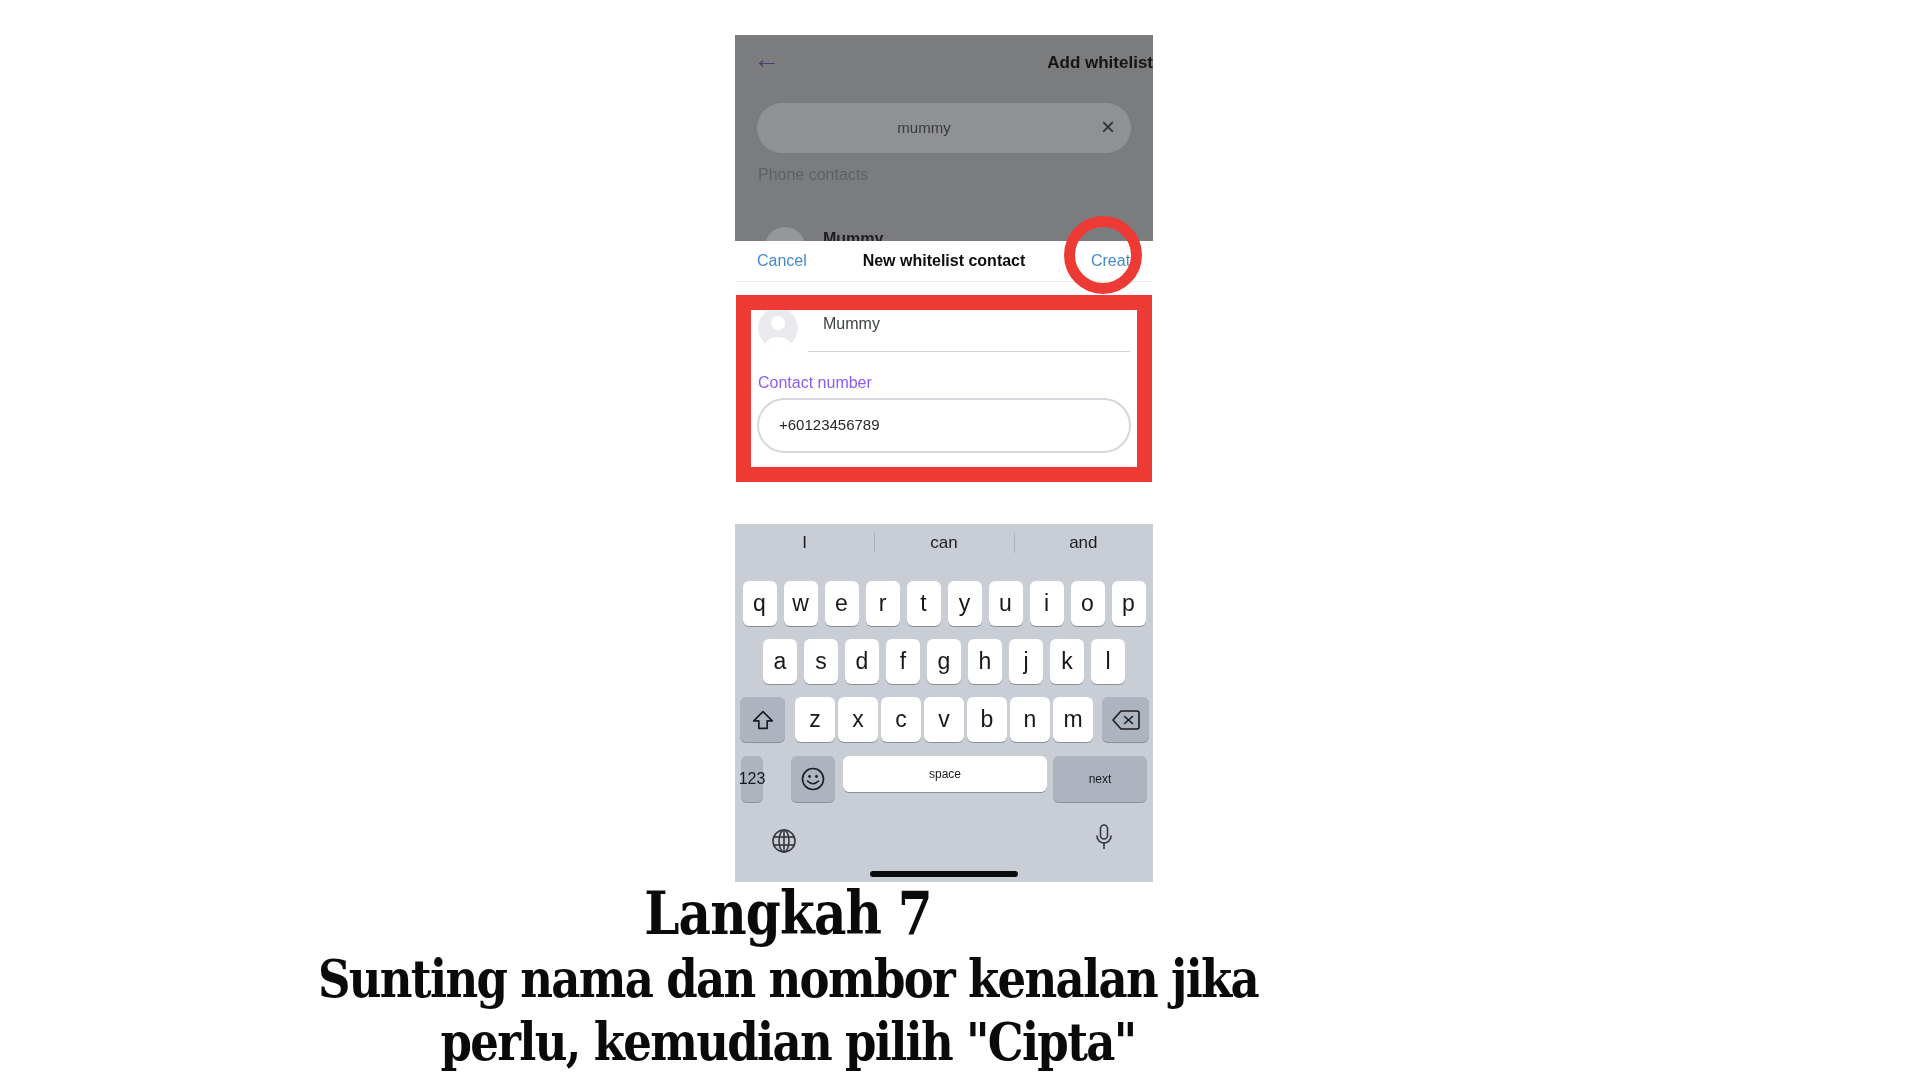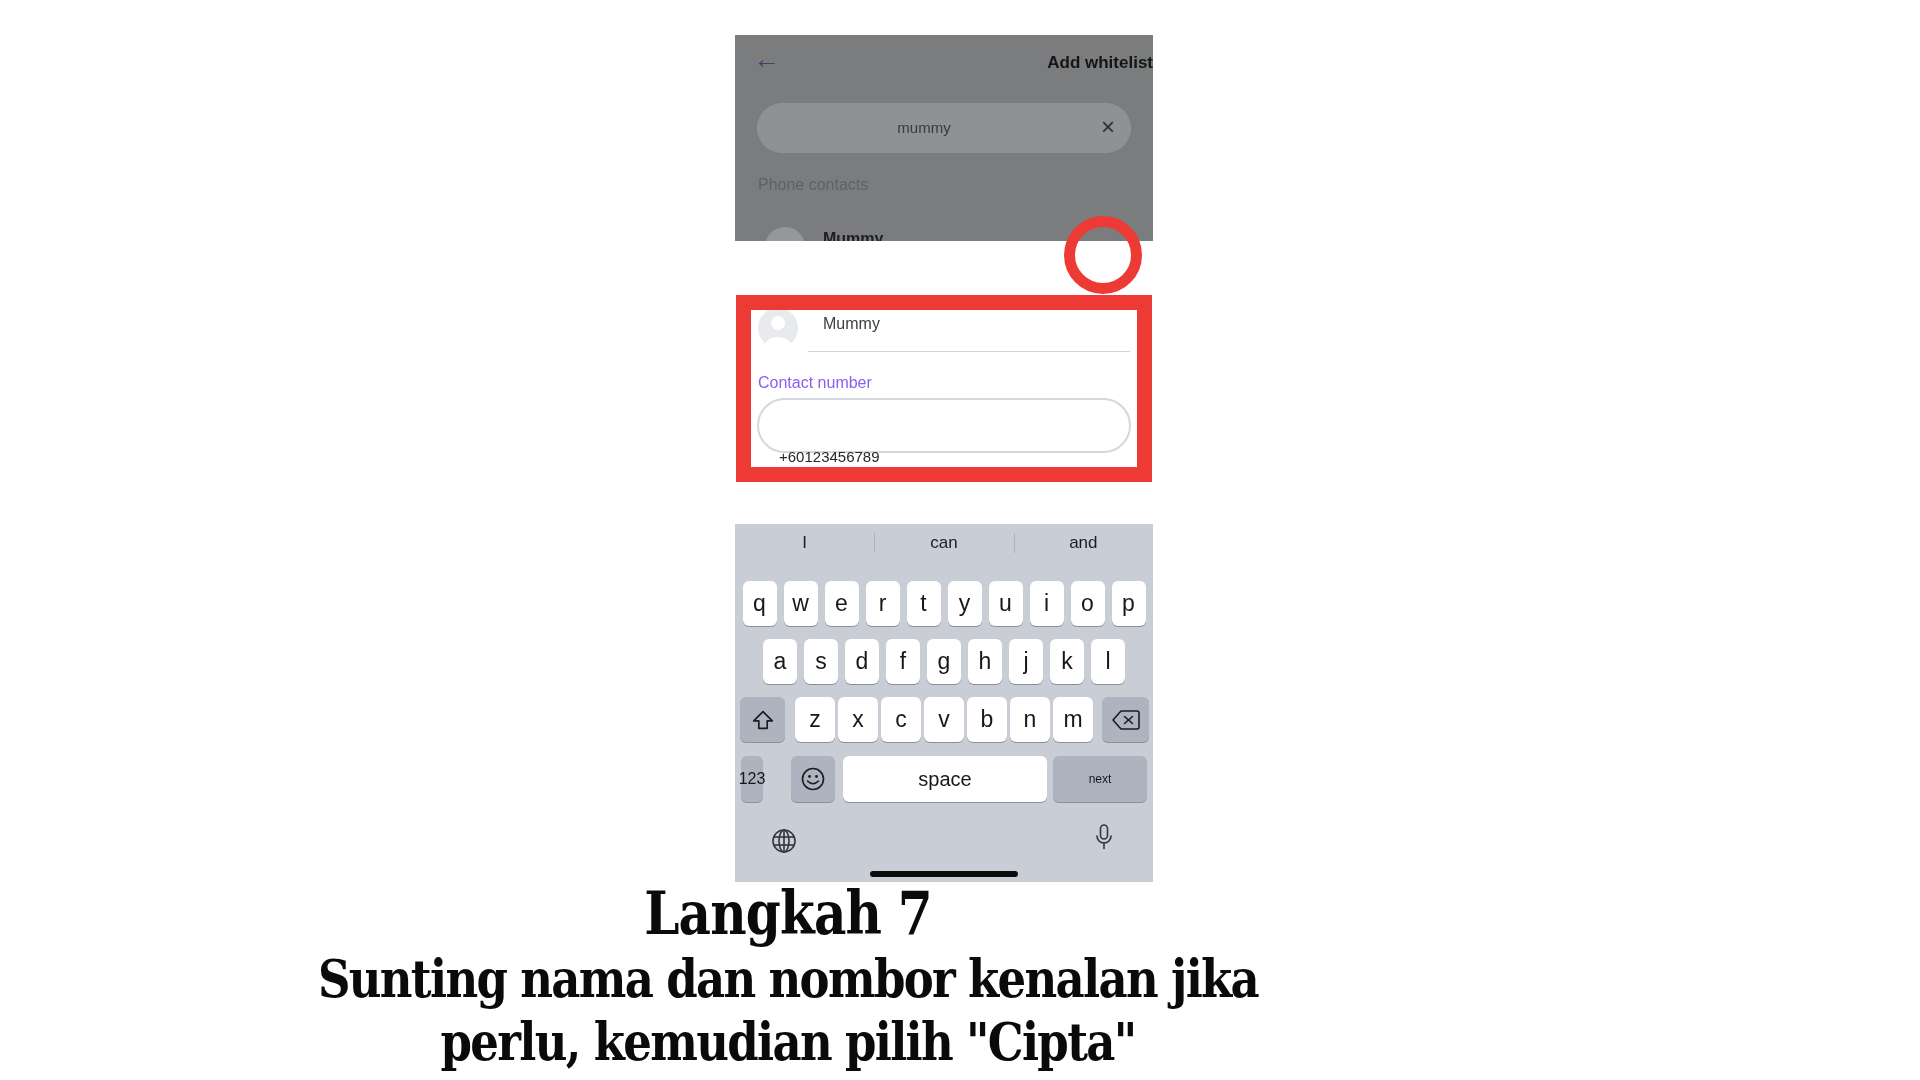--- a/index.html
+++ b/index.html
@@ -10,57 +10,57 @@
   
   .phone{position:absolute;left:735px;top:35px;width:418px;height:847px;background:#fff;}
 
   
   .dim{position:absolute;left:0;top:0;width:418px;height:206px;background:#7b7c7e;overflow:hidden;}
   .back-arrow{position:absolute;left:18px;top:11px;font-size:27px;line-height:27px;color:var(--accent-purple);}
   .dim-title{position:absolute;left:0;right:0;top:18px;text-align:right;font-weight:bold;font-size:17px;color:#151515;}
   .search{position:absolute;left:22px;top:68px;width:374px;height:50px;border-radius:25px;background:#909194;}
   .search-text{position:absolute;left:0;right:40px;top:16px;text-align:center;font-size:15px;color:#393a3d;}
   .clear-x{position:absolute;right:16px;top:10px;font-size:24px;line-height:28px;color:#2e2f32;}
-  .section-label{position:absolute;left:23px;top:141px;font-size:16px;color:#5f6165;}
+  .section-label{position:absolute;left:23px;top:131px;font-size:16px;color:#5f6165;}
   .contact-avatar{position:absolute;left:30px;top:192px;width:40px;height:40px;border-radius:50%;background:#96979a;}
   .contact-name{position:absolute;left:88px;top:195px;font-size:16px;font-weight:bold;color:#1e1e20;}
 
   
   .modal-bar{position:absolute;left:0;top:206px;width:418px;height:40px;background:#fff;border-bottom:1px solid #ececec;}
   .cancel{position:absolute;left:22px;top:11px;font-size:16px;color:var(--link-blue);cursor:pointer;}
   .modal-title{position:absolute;left:0;right:0;top:11px;text-align:center;font-weight:bold;font-size:16px;color:#0d0d0d;}
   .create{position:absolute;right:14px;top:11px;font-size:16px;color:var(--link-blue);cursor:pointer;}
 
   
   .form{position:absolute;left:0;top:247px;width:418px;height:242px;background:#fff;}
   .form-avatar{position:absolute;left:23px;top:26px;width:40px;height:40px;border-radius:50%;background:#e8eaee;overflow:hidden;}
   .name-value{position:absolute;left:88px;top:33px;font-size:16px;color:#3c4043;}
   .name-underline{position:absolute;left:73px;top:69px;width:322px;height:1px;background:#d0d3d7;}
   .number-label{position:absolute;left:23px;top:92px;font-size:16px;color:#8b5cf6;}
   .pill{position:absolute;left:22px;top:116px;width:374px;height:55px;border:2px solid #d4d7db;border-radius:28px;background:#fff;box-sizing:border-box;}
-  .number-value{position:absolute;left:20px;top:16px;font-size:15px;color:#26282b;margin-top:32px;}
+  .number-value{position:absolute;left:20px;top:16px;font-size:15px;color:#26282b;}
 
   
   .keyboard{position:absolute;left:0;top:489px;width:418px;height:358px;background:var(--keyboard-bg);}
   .sugg{position:absolute;left:0;top:0;right:0;height:38px;display:flex;}
   .sugg-cell{flex:1;display:flex;align-items:center;justify-content:center;font-size:17px;color:#1b1d21;position:relative;}
   .sugg-cell + .sugg-cell::before{content:"";position:absolute;left:0;top:9px;bottom:9px;width:1px;background:#adb1b9;}
   .key{height:45px;background:#fff;border-radius:6px;box-shadow:0 1px 0 #8b8f98;display:flex;align-items:center;justify-content:center;font-size:23px;color:#17181b;}
   .kb-row{position:absolute;display:flex;}
   #row-top{top:57px;left:4px;right:4px;justify-content:center;gap:7px;}
   #row-mid{top:115px;left:0;right:0;justify-content:center;gap:7px;}
   #row-bot{top:173px;left:60px;width:298px;justify-content:space-between;}
   .letter-top,.letter-mid{width:34px;}
   .letter-bot{width:40px;}
   .special{background:var(--special-key);}
   .shift-key{position:absolute;left:5px;top:173px;width:45px;}
   .backspace-key{position:absolute;right:4px;top:173px;width:47px;}
   .numbers-key{position:absolute;left:6px;top:232px;width:22px;height:46px;font-size:16px;}
   .emoji-key{position:absolute;left:56px;top:232px;width:44px;height:46px;}
-  .space-key{position:absolute;left:108px;top:232px;width:204px;height:46px;font-size:20px;}
+  .space-key{position:absolute;left:108px;top:232px;width:204px;height:36px;font-size:12px;}
   .next-key{position:absolute;left:318px;top:232px;width:94px;height:46px;font-size:12px;}
   .globe-icon{position:absolute;left:34px;top:302px;width:30px;height:30px;}
   .mic-icon{position:absolute;left:357px;top:299px;width:24px;height:34px;}
   .home-bar{position:absolute;left:135px;top:347px;width:148px;height:6px;border-radius:3px;background:#0c0c0c;}
 
   
   .red-rect{position:absolute;left:1px;top:260px;width:416px;height:187px;border:15px solid var(--highlight-red);box-sizing:border-box;}
   .red-circle{position:absolute;left:329px;top:181px;width:78px;height:78px;border:11px solid var(--highlight-red);border-radius:50%;box-sizing:border-box;}
 
   
@@ -81,20 +81,25 @@
     <span class="dim-title">Add whitelist</span>
     <div class="search">
       <span class="search-text">mummy</span>
       <span class="clear-x">×</span>
     </div>
     <div class="section-label">Phone contacts</div>
     <div class="contact-avatar"></div>
     <div class="contact-name">Mummy</div>
   </div>
 
+  <div class="modal-bar">
+    <span class="cancel">Cancel</span>
+    <span class="modal-title">New whitelist contact</span>
+    <span class="create">Create</span>
+  </div>
 
   <div class="form">
     <div class="form-avatar">
       <svg width="40" height="40" viewBox="0 0 40 40">
         <circle cx="20" cy="15" r="7" fill="#ffffff"></circle>
         <path d="M6 40 a14 11 0 0 1 28 0 Z" fill="#ffffff"></path>
       </svg>
     </div>
     <span class="name-value">Mummy</span>
     <div class="name-underline"></div>

